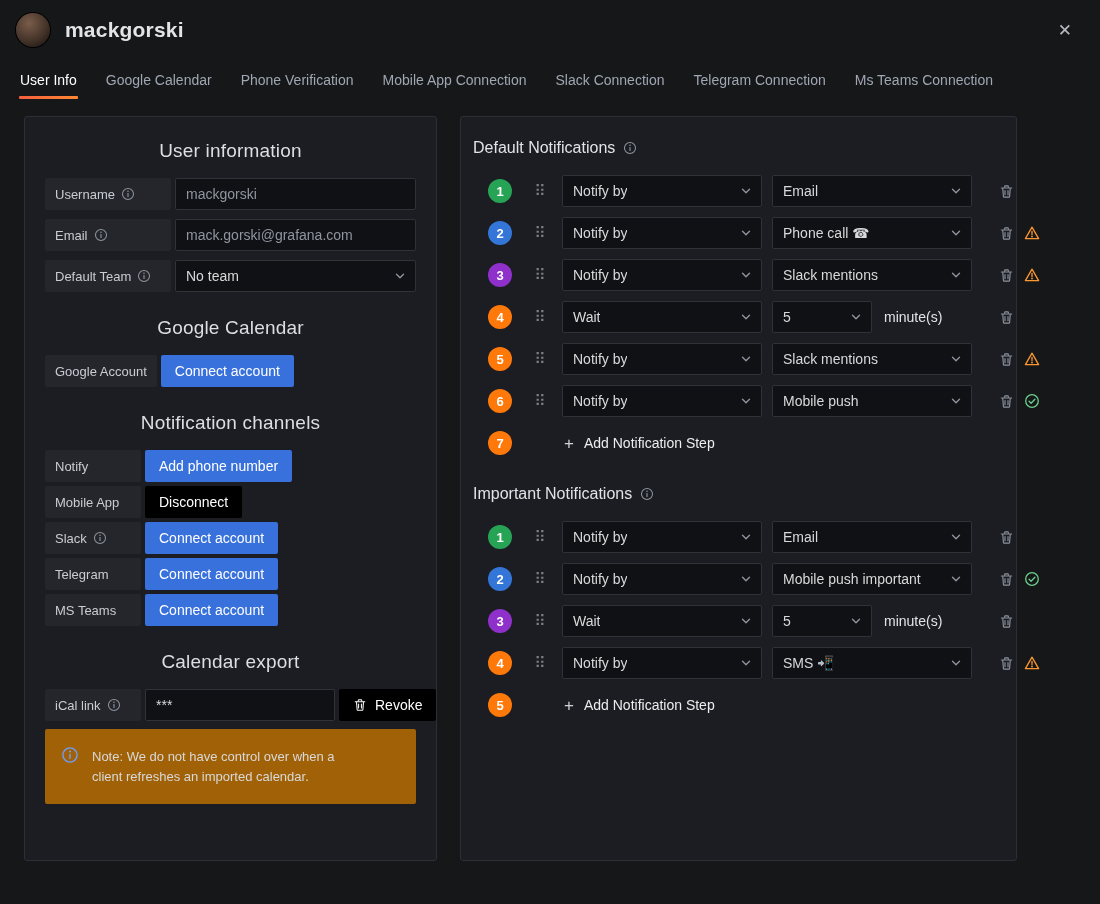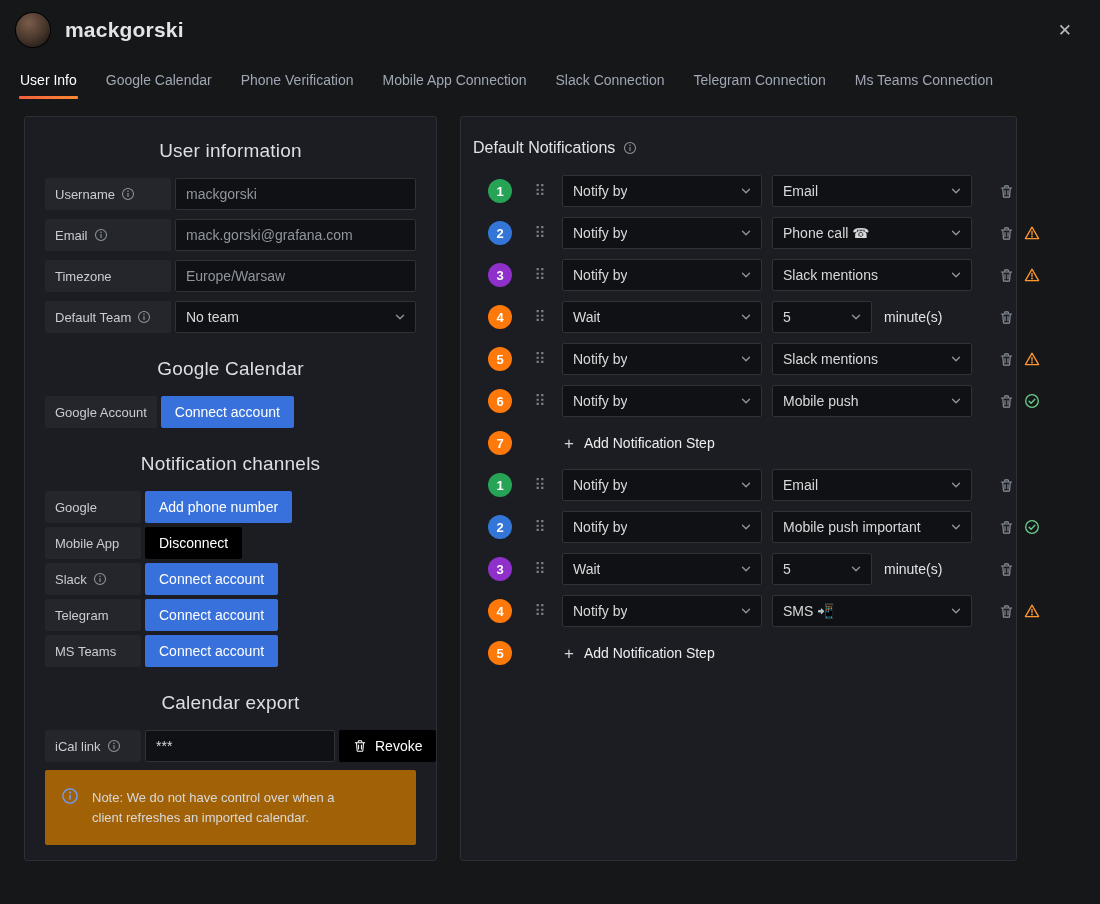--- a/index.html
+++ b/index.html
@@ -139,26 +139,20 @@
                   <circle cx="8" cy="8" r="6.3" stroke="currentColor" stroke-width="1.2"></circle>
                   <circle cx="8" cy="4.8" r="0.9" fill="currentColor"></circle>
                   <rect x="7.35" y="6.9" width="1.3" height="4.5" rx="0.6" fill="currentColor"></rect>
                 </svg>
               </span>
             </div>
             <input class="text-input" readonly="" value="mack.gorski@grafana.com" style="">
           </div>
           <div class="row">
             <div class="field-label">
-              <span>Timezone</span>
-            </div>
-            <input class="text-input" readonly="" value="Europe/Warsaw" style="">
-          </div>
-          <div class="row">
-            <div class="field-label">
               <span>Default Team</span>
               <span class="icon muted">
                 <svg width="14" height="14" viewBox="0 0 16 16" fill="none">
                   <circle cx="8" cy="8" r="6.3" stroke="currentColor" stroke-width="1.2"></circle>
                   <circle cx="8" cy="4.8" r="0.9" fill="currentColor"></circle>
                   <rect x="7.35" y="6.9" width="1.3" height="4.5" rx="0.6" fill="currentColor"></rect>
                 </svg>
               </span>
             </div>
             <div class="select ">
@@ -177,21 +171,21 @@
         <div class="field-label">
           <span>Google Account</span>
         </div>
         <button class="btn primary">Connect account</button>
       </div>
 
       <h2>Notification channels</h2>
       <div class="channel-rows" id="channel-rows">
           <div class="row">
             <div class="field-label">
-              <span>Google</span>
+              <span>Notify</span>
             </div>
             <button class="btn primary">Add phone number</button>
           </div>
           <div class="row">
             <div class="field-label">
               <span>Mobile App</span>
             </div>
             <button class="btn destructive">Disconnect</button>
           </div>
           <div class="row">
@@ -490,20 +484,30 @@
                 </svg>
               </span>
             </div>
           </div>
           <div class="step-row">
             <div class="badge" style="background:#ff780a">7</div>
             <button class="add-step"><span class="plus">+</span>Add Notification Step</button>
           </div>
         </div>
 
+      <div class="notif-heading second">
+        <h3>Important Notifications</h3>
+        <span class="icon muted">
+            <svg width="14" height="14" viewBox="0 0 16 16" fill="none">
+              <circle cx="8" cy="8" r="6.3" stroke="currentColor" stroke-width="1.2"></circle>
+              <circle cx="8" cy="4.8" r="0.9" fill="currentColor"></circle>
+              <rect x="7.35" y="6.9" width="1.3" height="4.5" rx="0.6" fill="currentColor"></rect>
+            </svg>
+          </span>
+      </div>
       <div id="important-steps">
           <div class="step-row">
             <div class="badge" style="background:#27a356">1</div>
             <span class="drag">⠿</span>
             <div class="mid">
               <div class="select first">
                 <span class="val">Notify by</span>
                 <span class="icon muted">
                   <svg width="12" height="12" viewBox="0 0 12 12" fill="none">
                     <path d="M2.5 4.2L6 7.7l3.5-3.5" stroke="currentColor" stroke-width="1.4" stroke-linecap="round" stroke-linejoin="round"></path>

